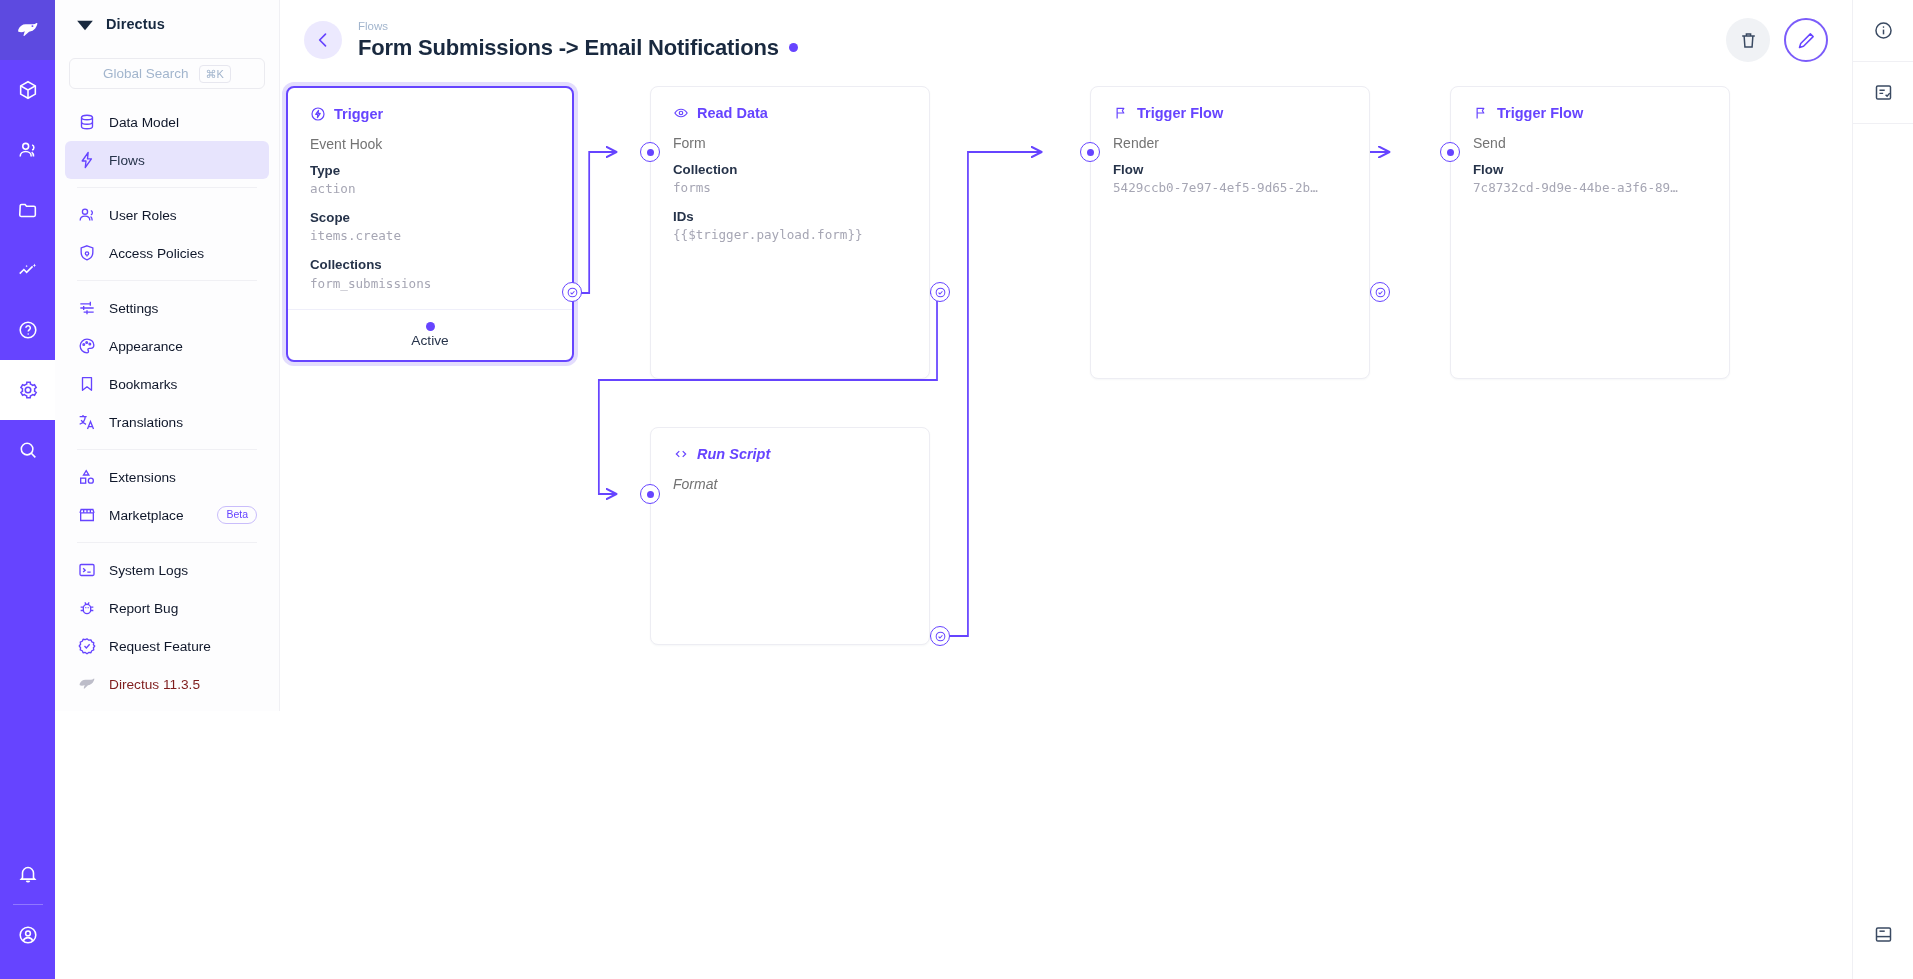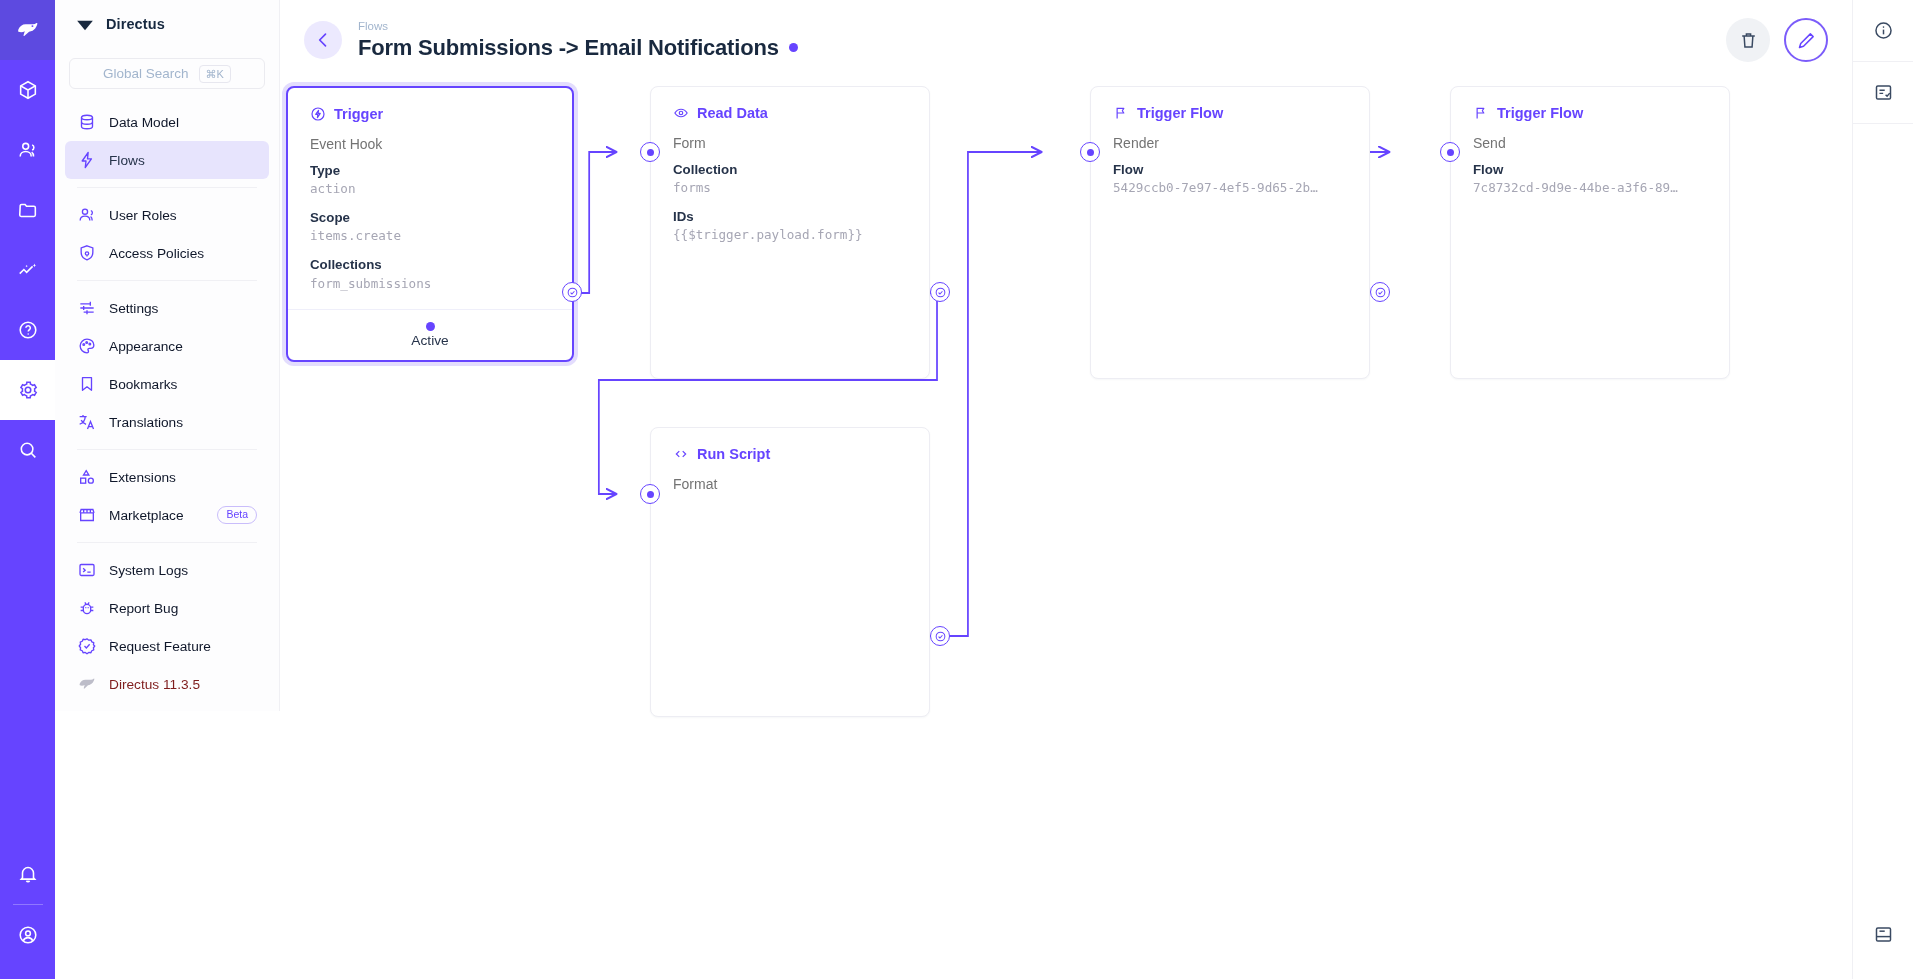--- a/index.html
+++ b/index.html
@@ -518,21 +518,21 @@
       <div class="port" style="left:360px; top:62px;">
         <span class="inner"></span>
       </div>
       <div class="port check" style="left:650px; top:202px;">
         <svg viewBox="0 0 24 24">
             <circle cx="12" cy="12" r="9.5"></circle>
             <path d="M7.8 12.2l3 3 5.4-6"></path>
           </svg>
       </div>
 
-      <div class="node" style="left:370px; top:347px; width:280px; height:290px;">
+      <div class="node" style="left:370px; top:347px; width:280px; height:218px;font-style:italic;">
         <div class="node-body">
           <div class="node-head">
             <svg viewBox="0 0 24 24">
                 <path d="M9.4 7.6L5 12l4.4 4.4M14.6 7.6L19 12l-4.4 4.4"></path>
               </svg>
             <span>Run Script</span>
           </div>
           <div class="node-name">Format</div>
         </div>
       </div>

